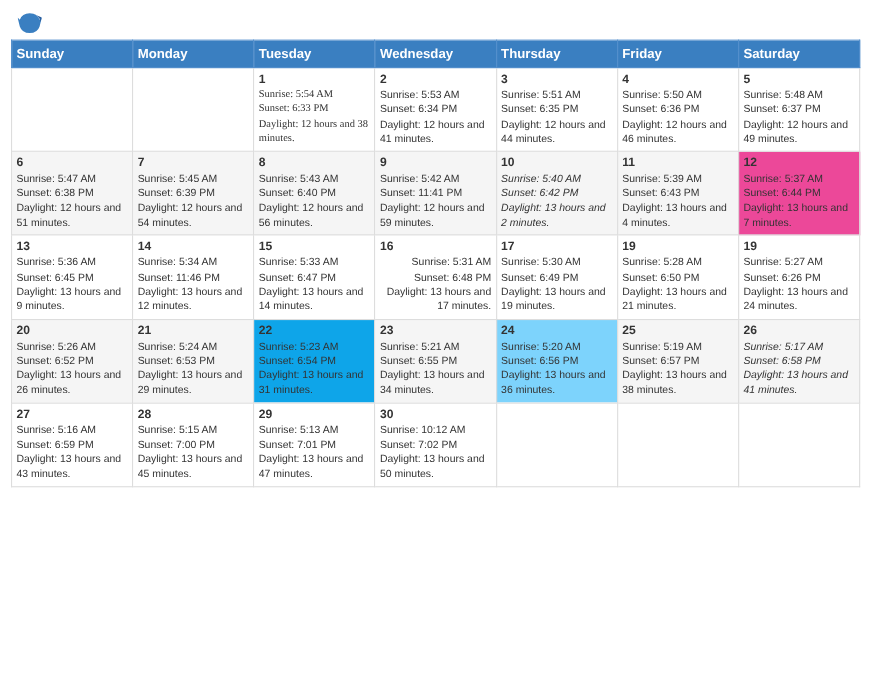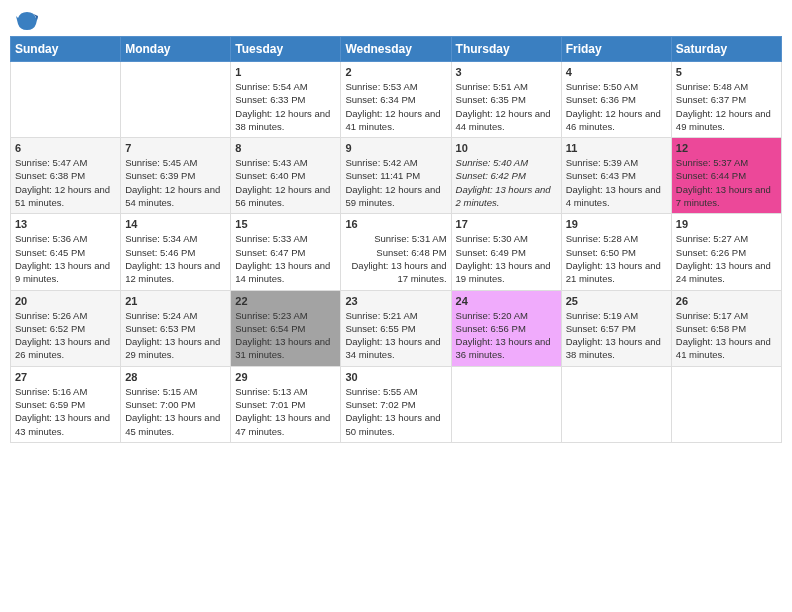--- a/index.html
+++ b/index.html
@@ -128,21 +128,21 @@
         <th>Friday</th>
         <th>Saturday</th>
       </tr>
   </thead>
   <tbody id="calendar-body">
   <tr>
         <td class="empty-cell" style="background: rgb(255, 255, 255);"></td>
         <td class="empty-cell" style="background: rgb(255, 255, 255);"></td>
         <td style="background: rgb(255, 255, 255);">
           <span class="day-number">1</span>
-          <div class="day-info" style="white-space: pre-line;">Sunrise: 5:54 AM
+          <div class="day-info" style="white-space: pre-line; font-family: Liberation Serif, serif;">Sunrise: 5:54 AM
 Sunset: 6:33 PM
 Daylight: 12 hours and 38 minutes.</div>
         </td>
         <td style="background: rgb(255, 255, 255);">
           <span class="day-number">2</span>
           <div class="day-info" style="white-space: pre-line;">Sunrise: 5:53 AM
 Sunset: 6:34 PM
 Daylight: 12 hours and 41 minutes.</div>
         </td>
         <td style="background: rgb(255, 255, 255);">
@@ -211,21 +211,21 @@
       <tr>
         <td style="background: rgb(255, 255, 255);">
           <span class="day-number">13</span>
           <div class="day-info" style="white-space: pre-line;">Sunrise: 5:36 AM
 Sunset: 6:45 PM
 Daylight: 13 hours and 9 minutes.</div>
         </td>
         <td style="background: rgb(255, 255, 255);">
           <span class="day-number">14</span>
           <div class="day-info" style="white-space: pre-line;">Sunrise: 5:34 AM
-Sunset: 5:46 PM
+Sunset: 11:46 PM
 Daylight: 13 hours and 12 minutes.</div>
         </td>
         <td style="background: rgb(255, 255, 255);">
           <span class="day-number">15</span>
           <div class="day-info" style="white-space: pre-line;">Sunrise: 5:33 AM
 Sunset: 6:47 PM
 Daylight: 13 hours and 14 minutes.</div>
         </td>
         <td style="background: rgb(255, 255, 255);">
           <span class="day-number">16</span>
@@ -258,47 +258,47 @@
           <div class="day-info" style="white-space: pre-line;">Sunrise: 5:26 AM
 Sunset: 6:52 PM
 Daylight: 13 hours and 26 minutes.</div>
         </td>
         <td style="background: rgb(245, 245, 245); margin-left: 25px;">
           <span class="day-number">21</span>
           <div class="day-info" style="white-space: pre-line;">Sunrise: 5:24 AM
 Sunset: 6:53 PM
 Daylight: 13 hours and 29 minutes.</div>
         </td>
-        <td style="background: #a3a3a3;">
+        <td style="background: #0ea5e9;">
           <span class="day-number">22</span>
           <div class="day-info" style="white-space: pre-line;">Sunrise: 5:23 AM
 Sunset: 6:54 PM
 Daylight: 13 hours and 31 minutes.</div>
         </td>
         <td style="background: rgb(245, 245, 245);">
           <span class="day-number">23</span>
           <div class="day-info" style="white-space: pre-line;">Sunrise: 5:21 AM
 Sunset: 6:55 PM
 Daylight: 13 hours and 34 minutes.</div>
         </td>
-        <td style="background: #f0abfc;">
+        <td style="background: #7dd3fc;">
           <span class="day-number">24</span>
           <div class="day-info" style="white-space: pre-line;">Sunrise: 5:20 AM
 Sunset: 6:56 PM
 Daylight: 13 hours and 36 minutes.</div>
         </td>
         <td style="background: rgb(245, 245, 245);">
           <span class="day-number">25</span>
           <div class="day-info" style="white-space: pre-line;">Sunrise: 5:19 AM
 Sunset: 6:57 PM
 Daylight: 13 hours and 38 minutes.</div>
         </td>
         <td style="background: rgb(245, 245, 245);">
           <span class="day-number">26</span>
-          <div class="day-info" style="white-space: pre-line;">Sunrise: 5:17 AM
+          <div class="day-info" style="white-space: pre-line; font-style: italic;">Sunrise: 5:17 AM
 Sunset: 6:58 PM
 Daylight: 13 hours and 41 minutes.</div>
         </td>
       </tr>
       <tr>
         <td style="background: rgb(255, 255, 255);">
           <span class="day-number">27</span>
           <div class="day-info" style="white-space: pre-line;">Sunrise: 5:16 AM
 Sunset: 6:59 PM
 Daylight: 13 hours and 43 minutes.</div>
@@ -310,21 +310,21 @@
 Daylight: 13 hours and 45 minutes.</div>
         </td>
         <td style="background: rgb(255, 255, 255);">
           <span class="day-number">29</span>
           <div class="day-info" style="white-space: pre-line;">Sunrise: 5:13 AM
 Sunset: 7:01 PM
 Daylight: 13 hours and 47 minutes.</div>
         </td>
         <td style="background: rgb(255, 255, 255);">
           <span class="day-number">30</span>
-          <div class="day-info" style="white-space: pre-line;">Sunrise: 5:55 AM
+          <div class="day-info" style="white-space: pre-line;">Sunrise: 10:12 AM
 Sunset: 7:02 PM
 Daylight: 13 hours and 50 minutes.</div>
         </td>
         <td class="empty-cell" style="background: rgb(255, 255, 255);"></td>
         <td class="empty-cell" style="background: rgb(255, 255, 255);"></td>
         <td class="empty-cell" style="background: rgb(255, 255, 255);"></td>
       </tr>
     </tbody>
 </table>
 

